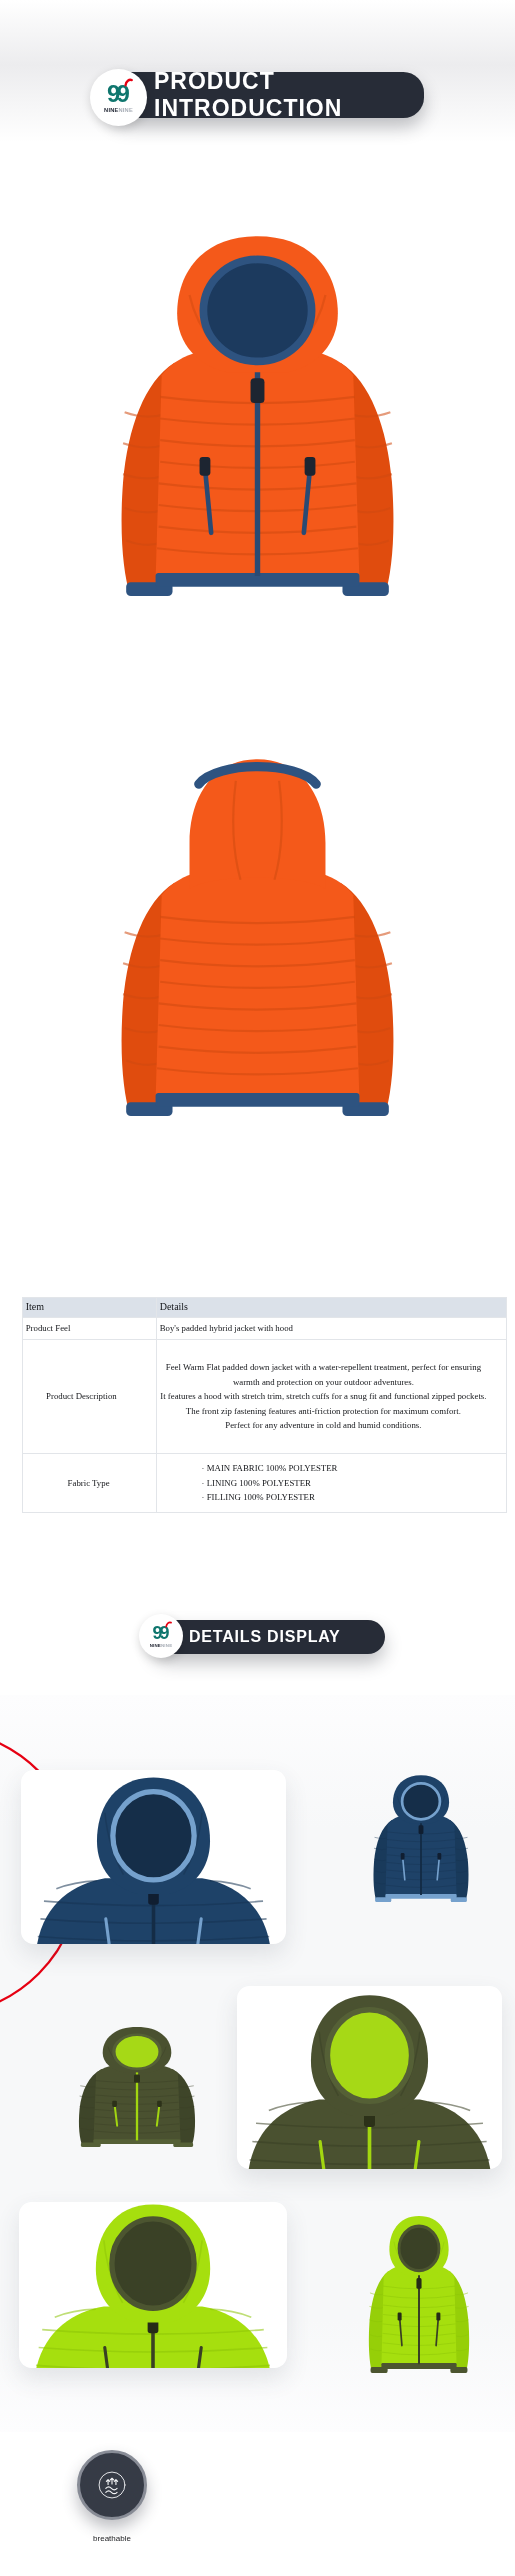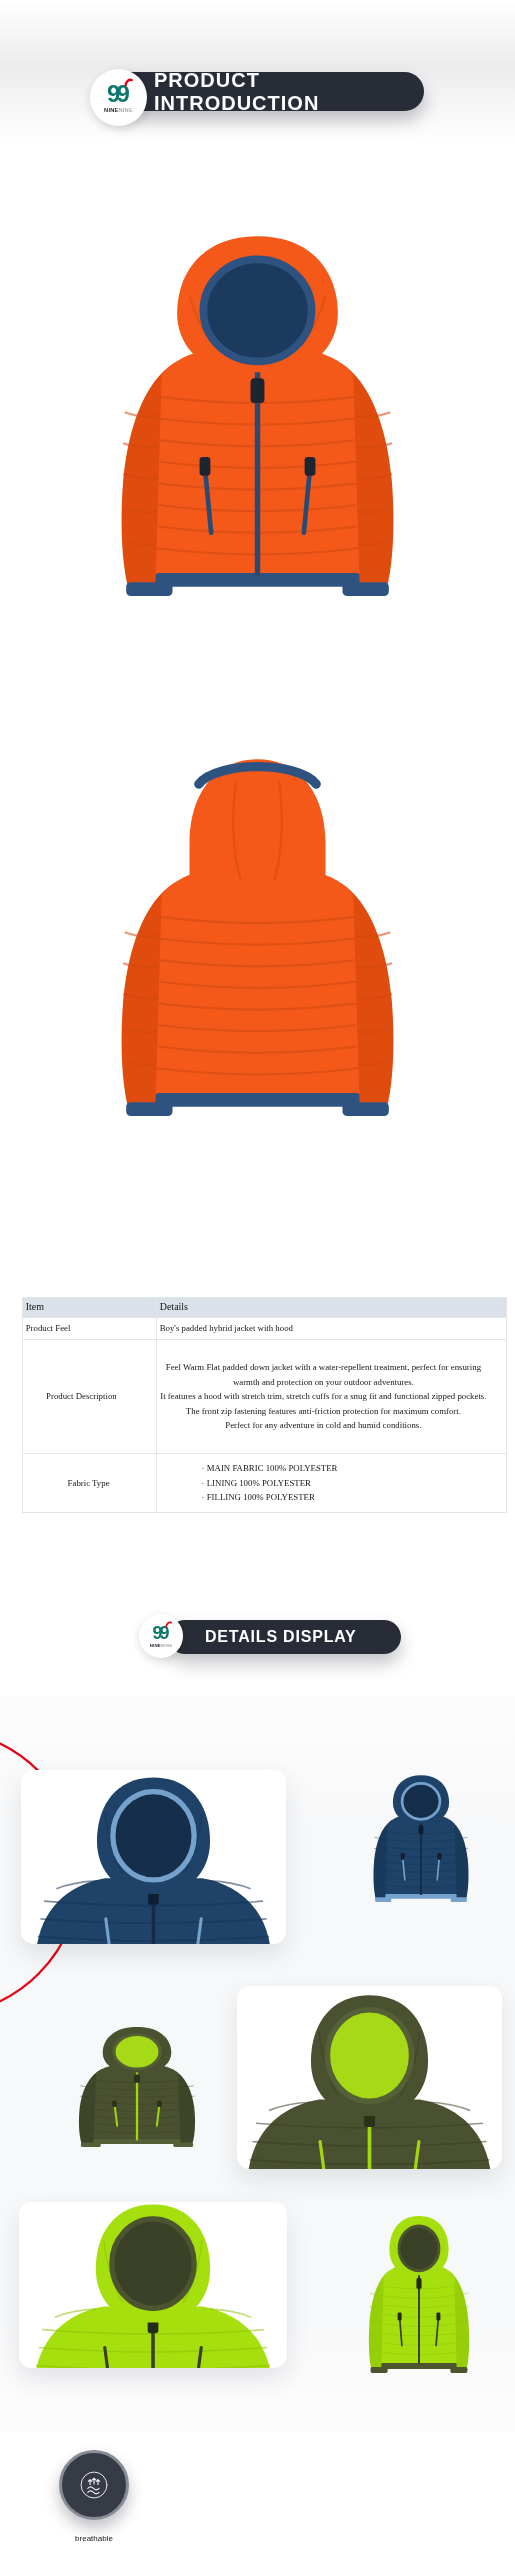--- a/index.html
+++ b/index.html
@@ -13,23 +13,23 @@
     background:linear-gradient(180deg,#ffffff 0%,#ececee 42%,#ffffff 92%);}
   .details-wash{position:absolute;left:0;top:1695px;width:100%;height:737px;
     background:linear-gradient(180deg,#fdfdfe 0%,#f7f8f9 18%,#f7f8f9 85%,#fdfdfe 100%);}
   
   .section-badge{position:absolute;z-index:5;}
   .badge-pill{
     position:absolute;background:var(--badge_dark,#272c37);color:#fff;
     display:flex;align-items:center;font-weight:700;
     box-shadow:0 9.3px 17.5px rgba(35,40,52,.28);
   }
-  .intro-pill{left:107px;top:72px;width:317px;height:39px;border-radius:20.6px;
-    font-size:20px;letter-spacing:1px;padding-left:47px;box-sizing:border-box;}
-  .details-pill{left:168px;top:1620px;width:233px;height:34px;border-radius:18.5px;
+  .intro-pill{left:107px;top:72px;width:317px;height:46px;border-radius:20.6px;
+    font-size:23px;letter-spacing:1px;padding-left:47px;box-sizing:border-box;}
+  .details-pill{left:152px;top:1620px;width:233px;height:34px;border-radius:18.5px;
     font-size:16px;letter-spacing:0.8px;padding-left:37px;box-sizing:border-box;}
   .brandmark{
     position:absolute;background:#ffffff;border-radius:50%;z-index:6;
     display:flex;flex-direction:column;align-items:center;justify-content:center;
     box-shadow:0 3.1px 9.3px rgba(0,0,0,.14);
   }
   .brandmark.lg{left:90px;top:69px;width:57px;height:57px;}
   .brandmark.sm{left:139px;top:1614px;width:44px;height:44px;}
   .mark{font-weight:800;color:#0f766e;letter-spacing:-0.16em;line-height:1;padding-right:.16em;}
   .brandmark.lg .mark{font-size:24px;}
@@ -67,21 +67,21 @@
   .spec-table th,.spec-table td{border:0.5px solid #e2e5e9;padding:0 18.5px 0 3.1px;
     vertical-align:middle;text-align:left;line-height:14.4px;}
   .spec-table thead th{background:var(--table_header_bg,#dbe1e9);height:19px;
     font-weight:400;font-size:10px;}
   .col-item{width:134px;}
   .row-name td{height:21px;}
   .row-desc td{height:113px;text-align:center;}
   .row-fabric td{height:58px;padding-left:45px;}
   .preline{white-space:pre-line;}
   
-  .feat-row{position:absolute;left:15px;width:474px;display:flex;z-index:4;}
+  .feat-row{position:absolute;left:33px;width:474px;display:flex;z-index:4;}
   .feat-row-1{top:2450px;}
   .feat{width:158px;display:flex;flex-direction:column;align-items:center;}
   .feat-badge{
     width:64px;height:64px;border-radius:50%;
     background:var(--feature_badge_fill,#363b46);
     border:3.1px solid var(--feature_badge_ring,#888c96);
     box-shadow:0 8.2px 14.4px rgba(44,48,60,.30);
     display:flex;align-items:center;justify-content:center;
   }
   .feat-label{margin-top:13.4px;font-size:8px;line-height:11.3px;font-weight:500;

